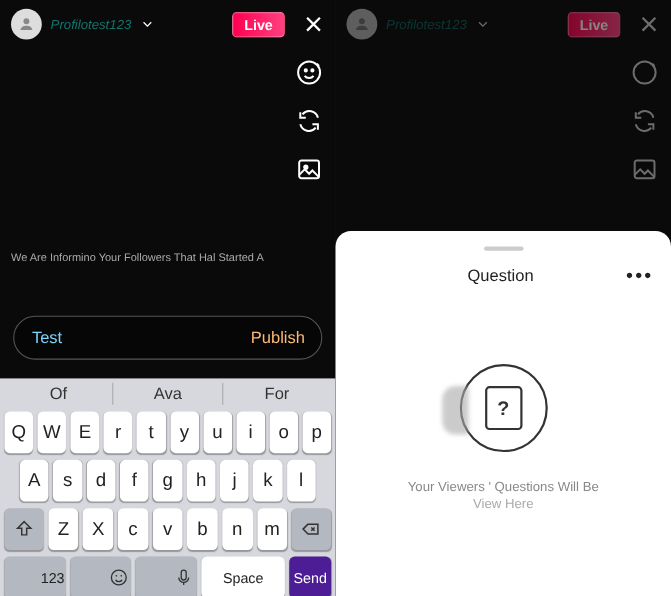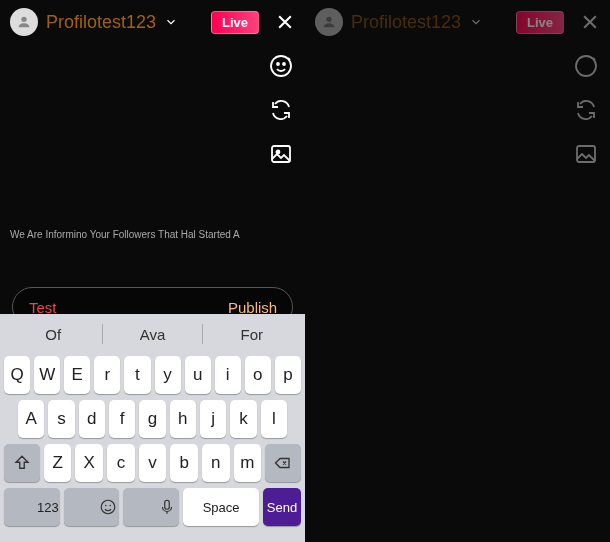--- a/index.html
+++ b/index.html
@@ -1,50 +1,50 @@
 <!DOCTYPE html>
 <html><head>
 <meta charset="utf-8">
 <style>
 * { margin: 0; padding: 0; box-sizing: border-box; font-family: -apple-system, Helvetica, Arial, sans-serif; }
 body { width: 610px; height: 542px; background: #1a1a1a; display: flex; overflow: hidden; }
 .panel { position: relative; width: 305px; height: 542px; background: #0a0a0a; }
 .header { display: flex; align-items: center; padding: 8px 10px; gap: 8px; }
 .avatar { width: 28px; height: 28px; border-radius: 50%; background: #ddd; display: flex; align-items: center; justify-content: center; }
 .avatar svg { width: 16px; height: 16px; fill: #888; }
-.username { color: #a16207; font-size: 18px; font-weight: 500; }
+.username { color: #0f766e; font-size: 12px; font-weight: 500; font-style: italic; }
 .chev { width: 14px; height: 14px; fill: #fff; }
 .spacer { flex: 1; }
 .live-badge { background: linear-gradient(90deg, #ff0050, #ff4080); color: #fff; font-size: 13px; font-weight: 700; padding: 3px 10px; border-radius: 4px; border: 1px solid rgba(255,255,255,0.3); }
 .close-x { width: 20px; height: 20px; fill: #fff; margin-left: 8px; }
 .side-icons { position: absolute; right: 12px; top: 54px; display: flex; flex-direction: column; gap: 20px; align-items: center; }
 .side-icons svg { width: 24px; height: 24px; stroke: #fff; fill: none; stroke-width: 1.8; }
 .info-text { position: absolute; left: 10px; bottom: 300px; color: #aaa; font-size: 10px; line-height: 1.4; text-align: center; }
 .info-text .lv { color: #fff; font-size: 12px; }
 .comment-bar { position: absolute; left: 12px; right: 12px; bottom: 215px; display: flex; align-items: center; border: 1px solid #555; border-radius: 22px; height: 40px; padding: 0 16px; background: rgba(0,0,0,0.3); }
-.comment-input { flex: 1; background: none; border: none; color: #ef4444; font-size: 15px; outline: none; }
+.comment-input { flex: 1; background: none; border: none; color: #7dd3fc; font-size: 15px; outline: none; }
 .publish { color: #fdba74; font-size: 15px; font-weight: 500; }
 .dimmed .username, .dimmed .chev, .dimmed .close-x { opacity: 0.4; }
 .dimmed .avatar { opacity: 0.4; }
 .dimmed .live-badge { opacity: 0.5; }
 .dimmed .side-icons svg { opacity: 0.4; }
 .questions-panel { position: absolute; left: 0; right: 0; bottom: 0; top: 210px; background: #fff; border-top-left-radius: 14px; border-top-right-radius: 14px; padding: 10px 0; }
 .grab { width: 36px; height: 4px; background: #ccc; border-radius: 2px; margin: 4px auto 12px; }
 .q-header { display: flex; align-items: center; padding: 0 16px 10px; }
 .q-title { flex: 1; text-align: center; font-size: 15px; font-weight: 500; color: #222; }
 .dots { font-size: 18px; letter-spacing: 2px; color: #222; }
 .q-body { display: flex; flex-direction: column; align-items: center; padding-top: 60px; }
 .q-illus { width: 80px; height: 80px; border: 2.5px solid #333; border-radius: 50%; display: flex; align-items: center; justify-content: center; position: relative; margin-bottom: 24px; }
 .q-illus::before { content:''; position:absolute; left:-18px; top:18px; width:24px; height:44px; background:#aaa; border-radius:12px 0 0 12px; filter:blur(2px); opacity:0.6; }
 .q-card { width: 34px; height: 40px; border: 2px solid #333; border-radius: 4px; position: relative; display:flex; align-items:center; justify-content:center; font-size:18px; font-weight:700; color:#333; }
 .q-card::after { content:''; position:absolute; left:6px; top:6px; width:34px; height:40px; border:2px solid #333; border-radius:4px; z-index:-1; background:#fff; }
 .q-text1 { color: #888; font-size: 12px; }
 .q-text2 { color: #aaa; font-size: 12px; margin-top: 2px; }
 
-.keyboard { position: absolute; left: 0; right: 0; bottom: 0; height: 228px; background: #d6d8dd; display: flex; flex-direction: column; padding: 4px; gap: 6px; }
+.keyboard { position: absolute; left: 0; right: 0; bottom: 0; height: 198px; background: #d6d8dd; display: flex; flex-direction: column; padding: 4px; gap: 6px; }
 .sugg { display: flex; height: 32px; align-items: center; }
 .sugg span { flex: 1; text-align: center; font-size: 15px; color: #333; }
 .sugg .div { width: 1px; height: 20px; background: #aaa; flex: none; }
 .krow { display: flex; gap: 4px; justify-content: center; }
 .key { background: #fff; border-radius: 5px; height: 38px; flex: 1; display: flex; align-items: center; justify-content: center; font-size: 17px; color: #222; box-shadow: 0 1px 1px rgba(0,0,0,0.3); }
 .key.fn { background: #b4b8c0; }
 .krow.r2 { padding: 0 14px; }
 .krow.r3 .key.fn { flex: 1.3; }
 .krow.r4 .key { font-size: 13px; }
 .krow.r4 .space { flex: 3.2; background: #fff; text-align: right; }
@@ -198,13 +198,28 @@
     <svg viewBox="0 0 24 24">
         <path d="M20 9a8 8 0 00-14-3M4 15a8 8 0 0014 3"></path>
         <path d="M4 4v5h5M20 20v-5h-5"></path>
       </svg>
     <svg viewBox="0 0 24 24">
         <rect x="3" y="4" width="18" height="16" rx="2"></rect>
         <path d="M3 17l5-5 4 4 3-3 6 6"></path>
       </svg>
   </div>
 
+  <div class="questions-panel">
+    <div class="grab"></div>
+    <div class="q-header">
+      <span style="width:20px"></span>
+      <span class="q-title">Question</span>
+      <span class="dots">•••</span>
+    </div>
+    <div class="q-body">
+      <div class="q-illus">
+        <div class="q-card">?</div>
+      </div>
+      <div class="q-text1">Your Viewers ' Questions Will Be</div>
+      <div class="q-text2">View Here</div>
+    </div>
+  </div>
 </div>
 
 </body></html>

